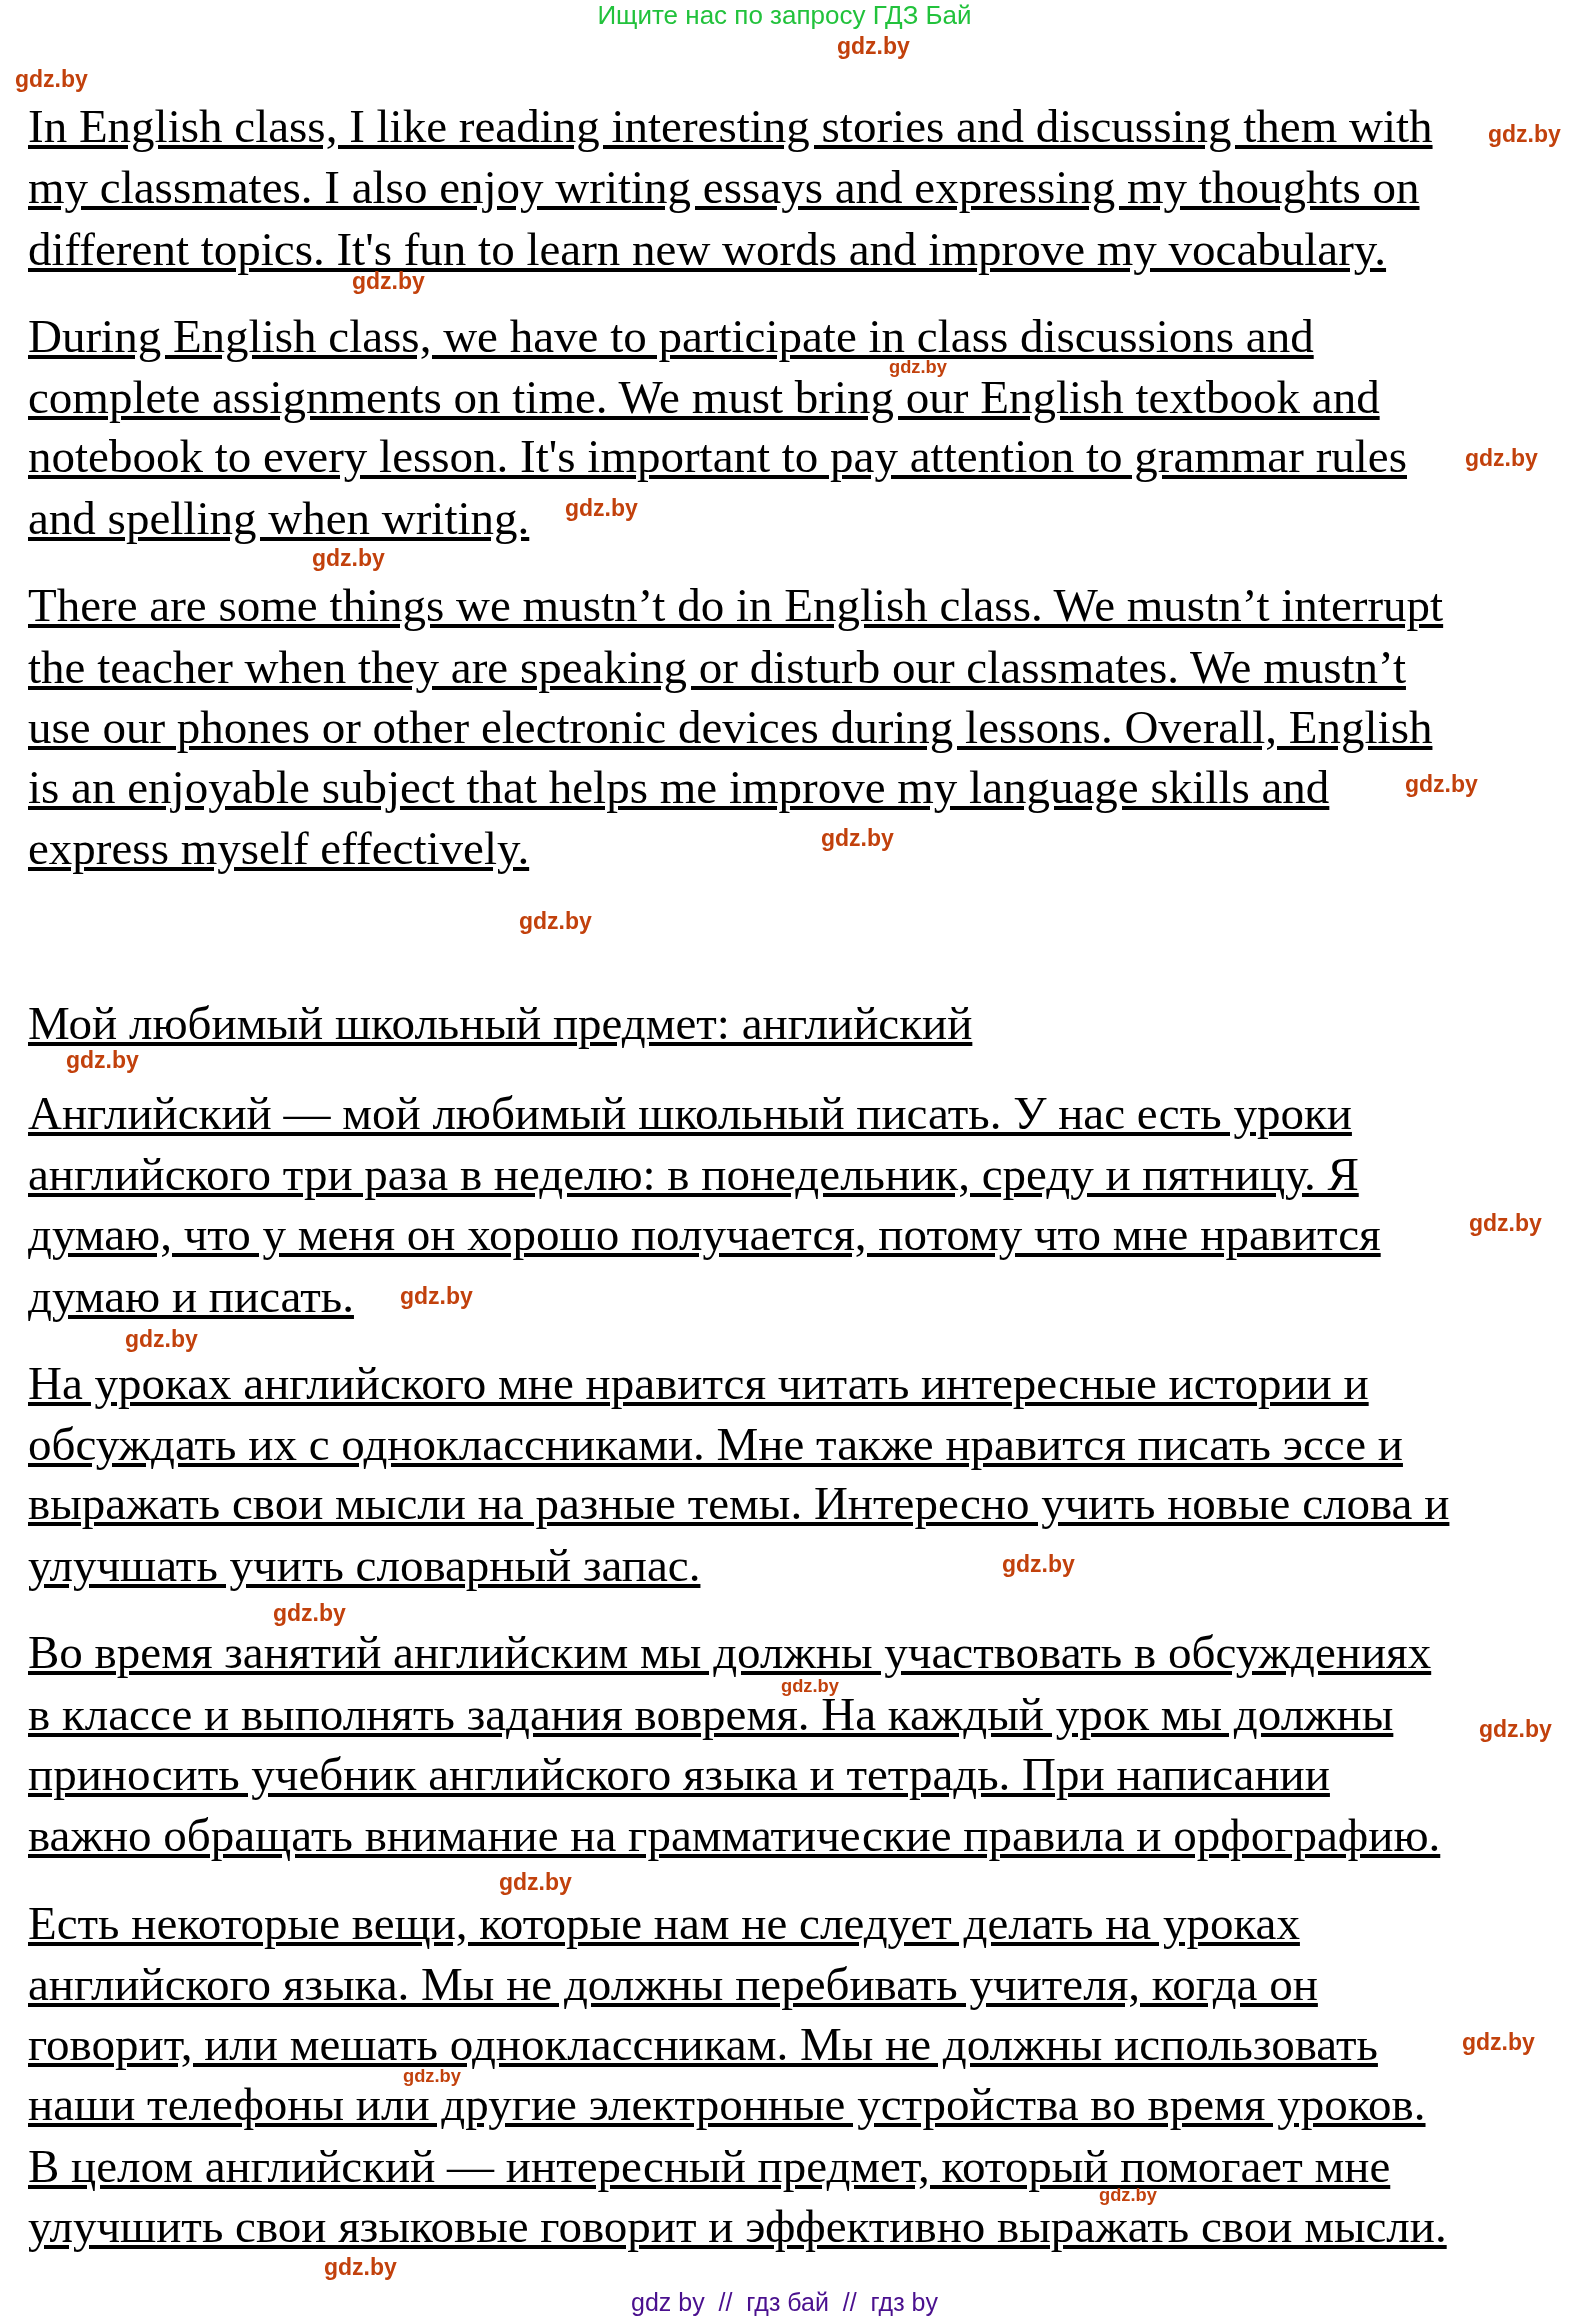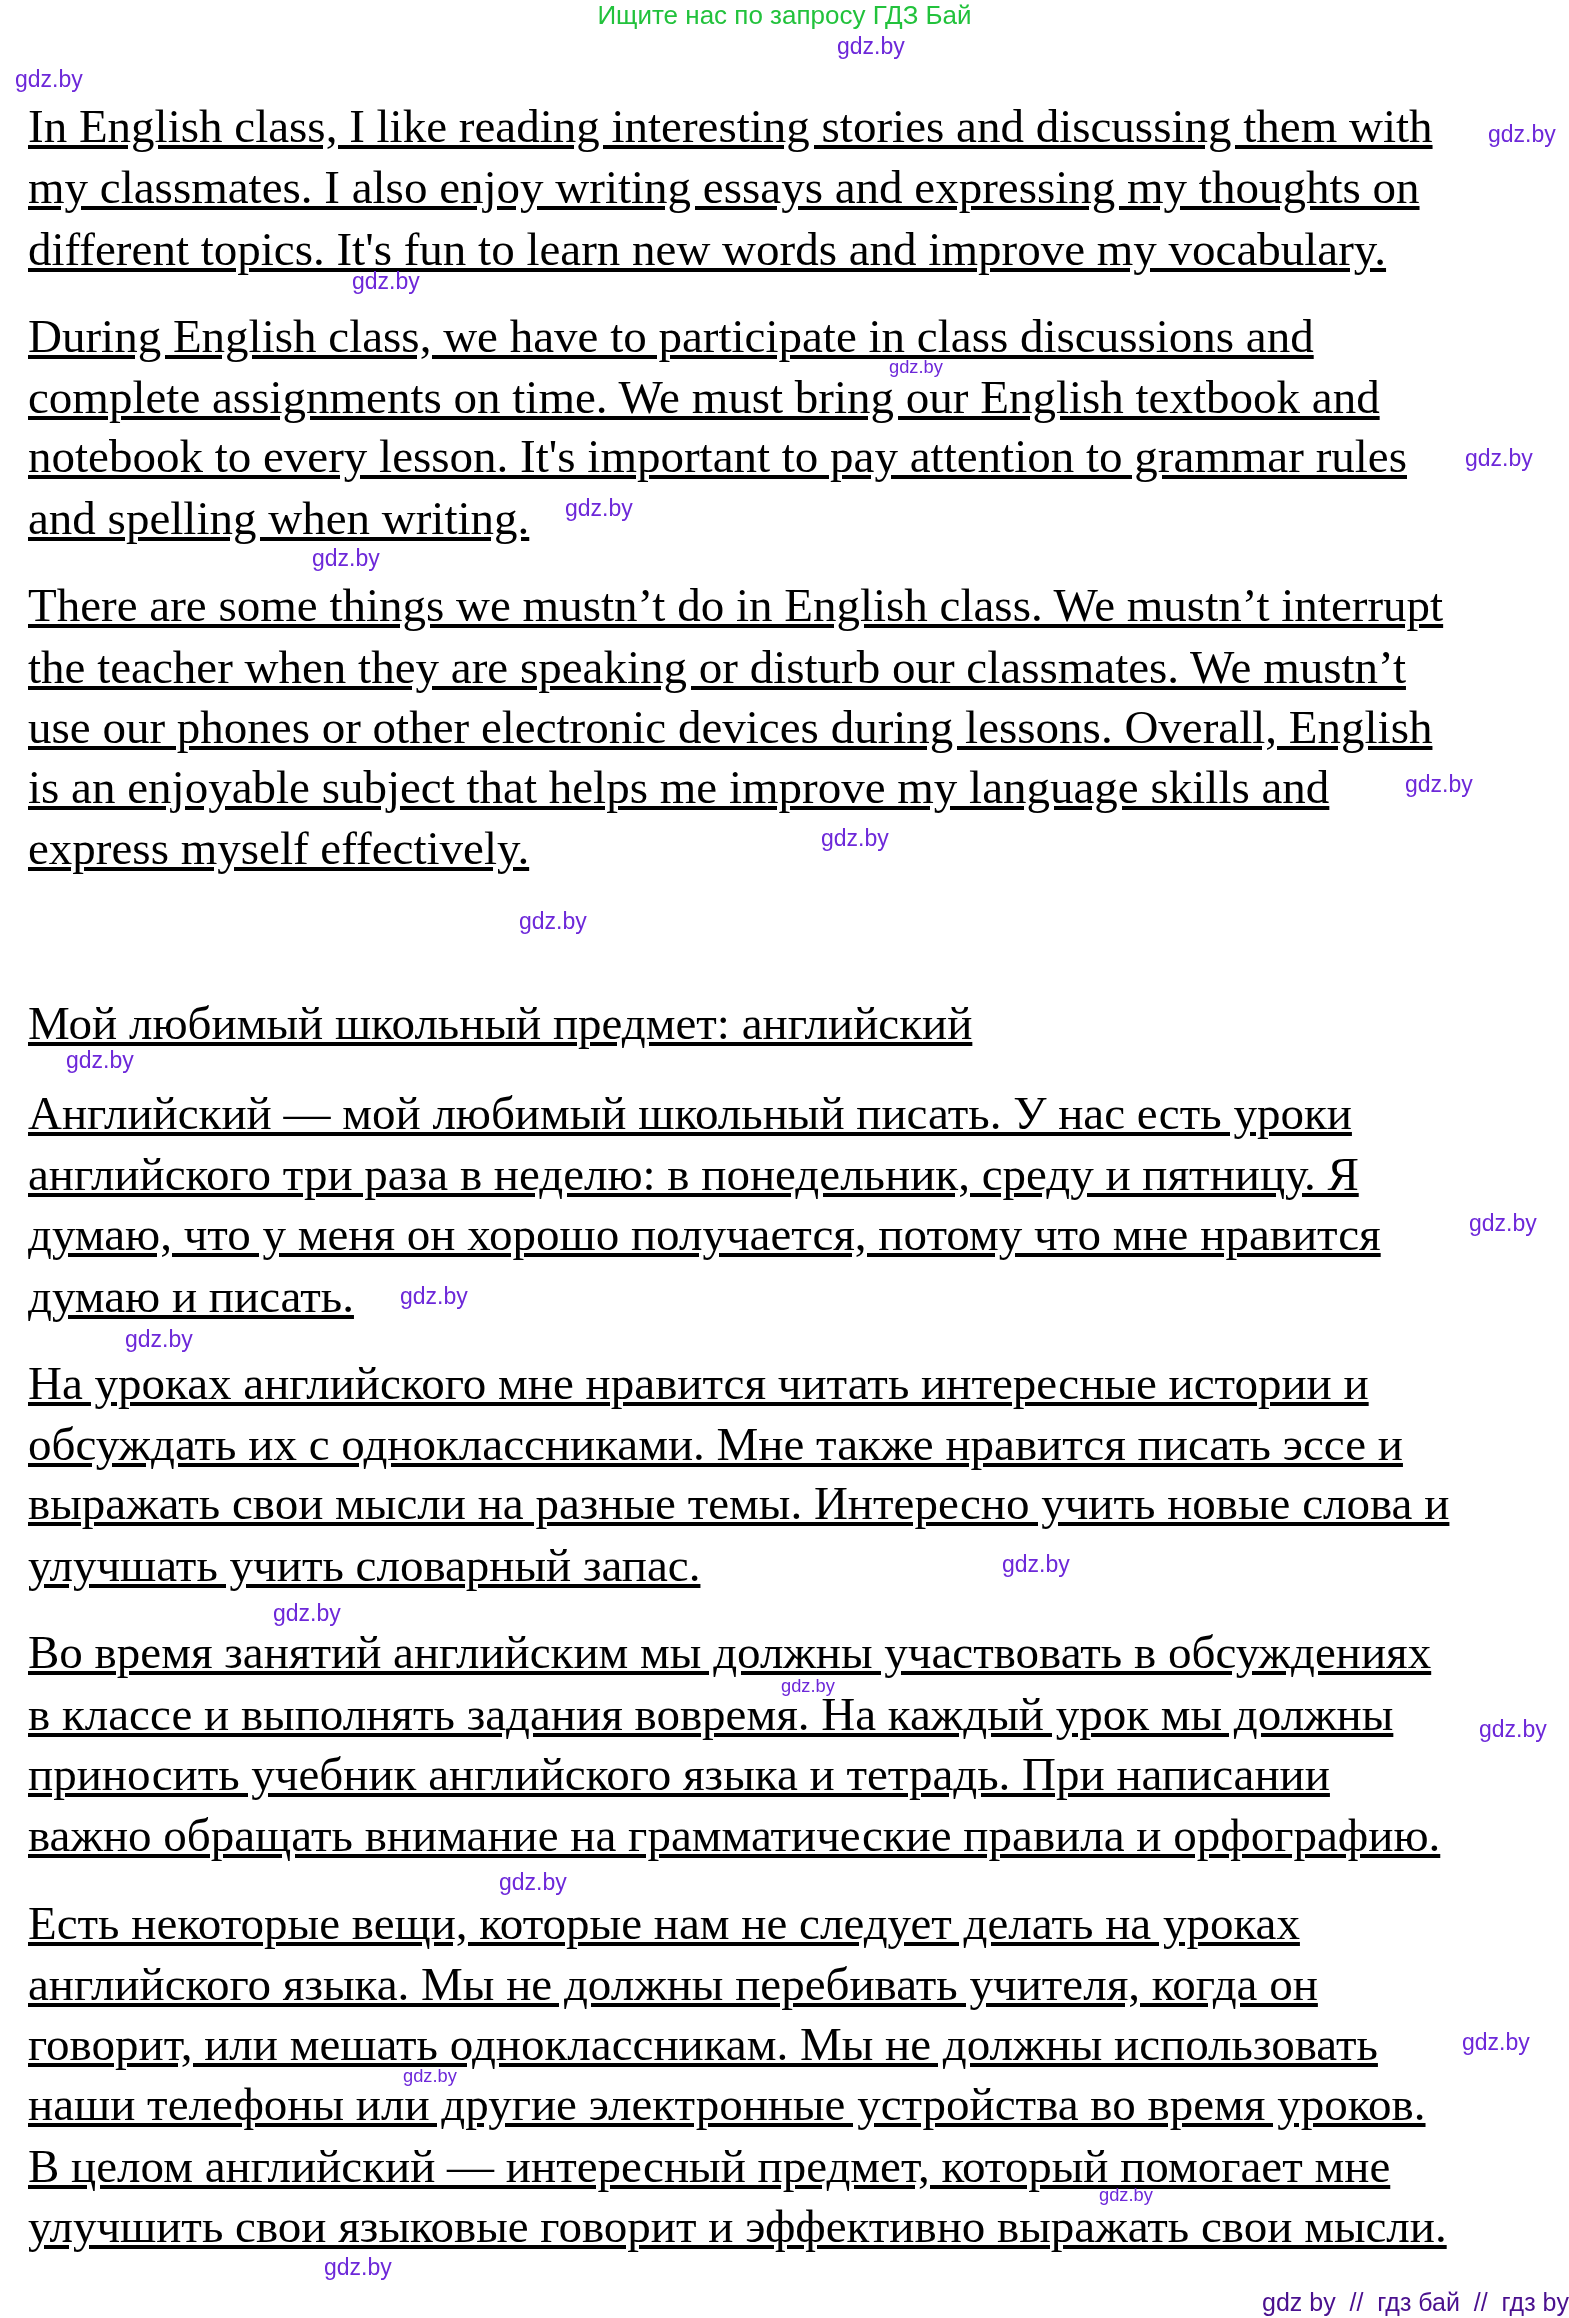--- a/index.html
+++ b/index.html
@@ -3,34 +3,35 @@
   <meta charset="utf-8">
   <style>
     html, body { margin: 0; padding: 0; background: #ffffff; }
     body { width: 1569px; height: 2319px; position: relative; overflow: hidden; }
     .header {
       position: absolute; left: 0; top: 0; width: 1569px; text-align: center;
       font-family: "Liberation Sans", sans-serif; font-size: 26px; line-height: 30px;
       color: #22c23c;
     }
     .footer {
-      position: absolute; left: 0; top: 2287px; width: 1569px; text-align: right;
+      position: absolute; left: 0; top: 2287px; width: 1569px; text-align: center;
       font-family: "Liberation Sans", sans-serif; font-size: 25px; line-height: 30px;
       color: #4a108e; white-space: pre;
     }
     .line {
       position: absolute; left: 28px; white-space: nowrap;
       font-family: "Liberation Serif", serif; font-size: 47px; line-height: 60px;
       color: #000000;
       text-decoration: underline;
     }
     .wm {
       position: absolute; white-space: nowrap;
       font-family: "Liberation Sans", sans-serif; font-size: 23px; line-height: 26.6px;
-      color: #6d28d9;
+      color: #c2410c;
+      font-weight: bold;
     }
     .wm.sm { font-size: 18.3px; line-height: 21.6px; }
   </style>
 </head>
 <body>
 
 <div class="header">Ищите нас по запросу ГДЗ Бай</div>
 
 <div class="line" style="top:96px">In English class, I like reading interesting stories and discussing them with</div>
 <div class="line" style="top:157px">my classmates. I also enjoy writing essays and expressing my thoughts on</div>

